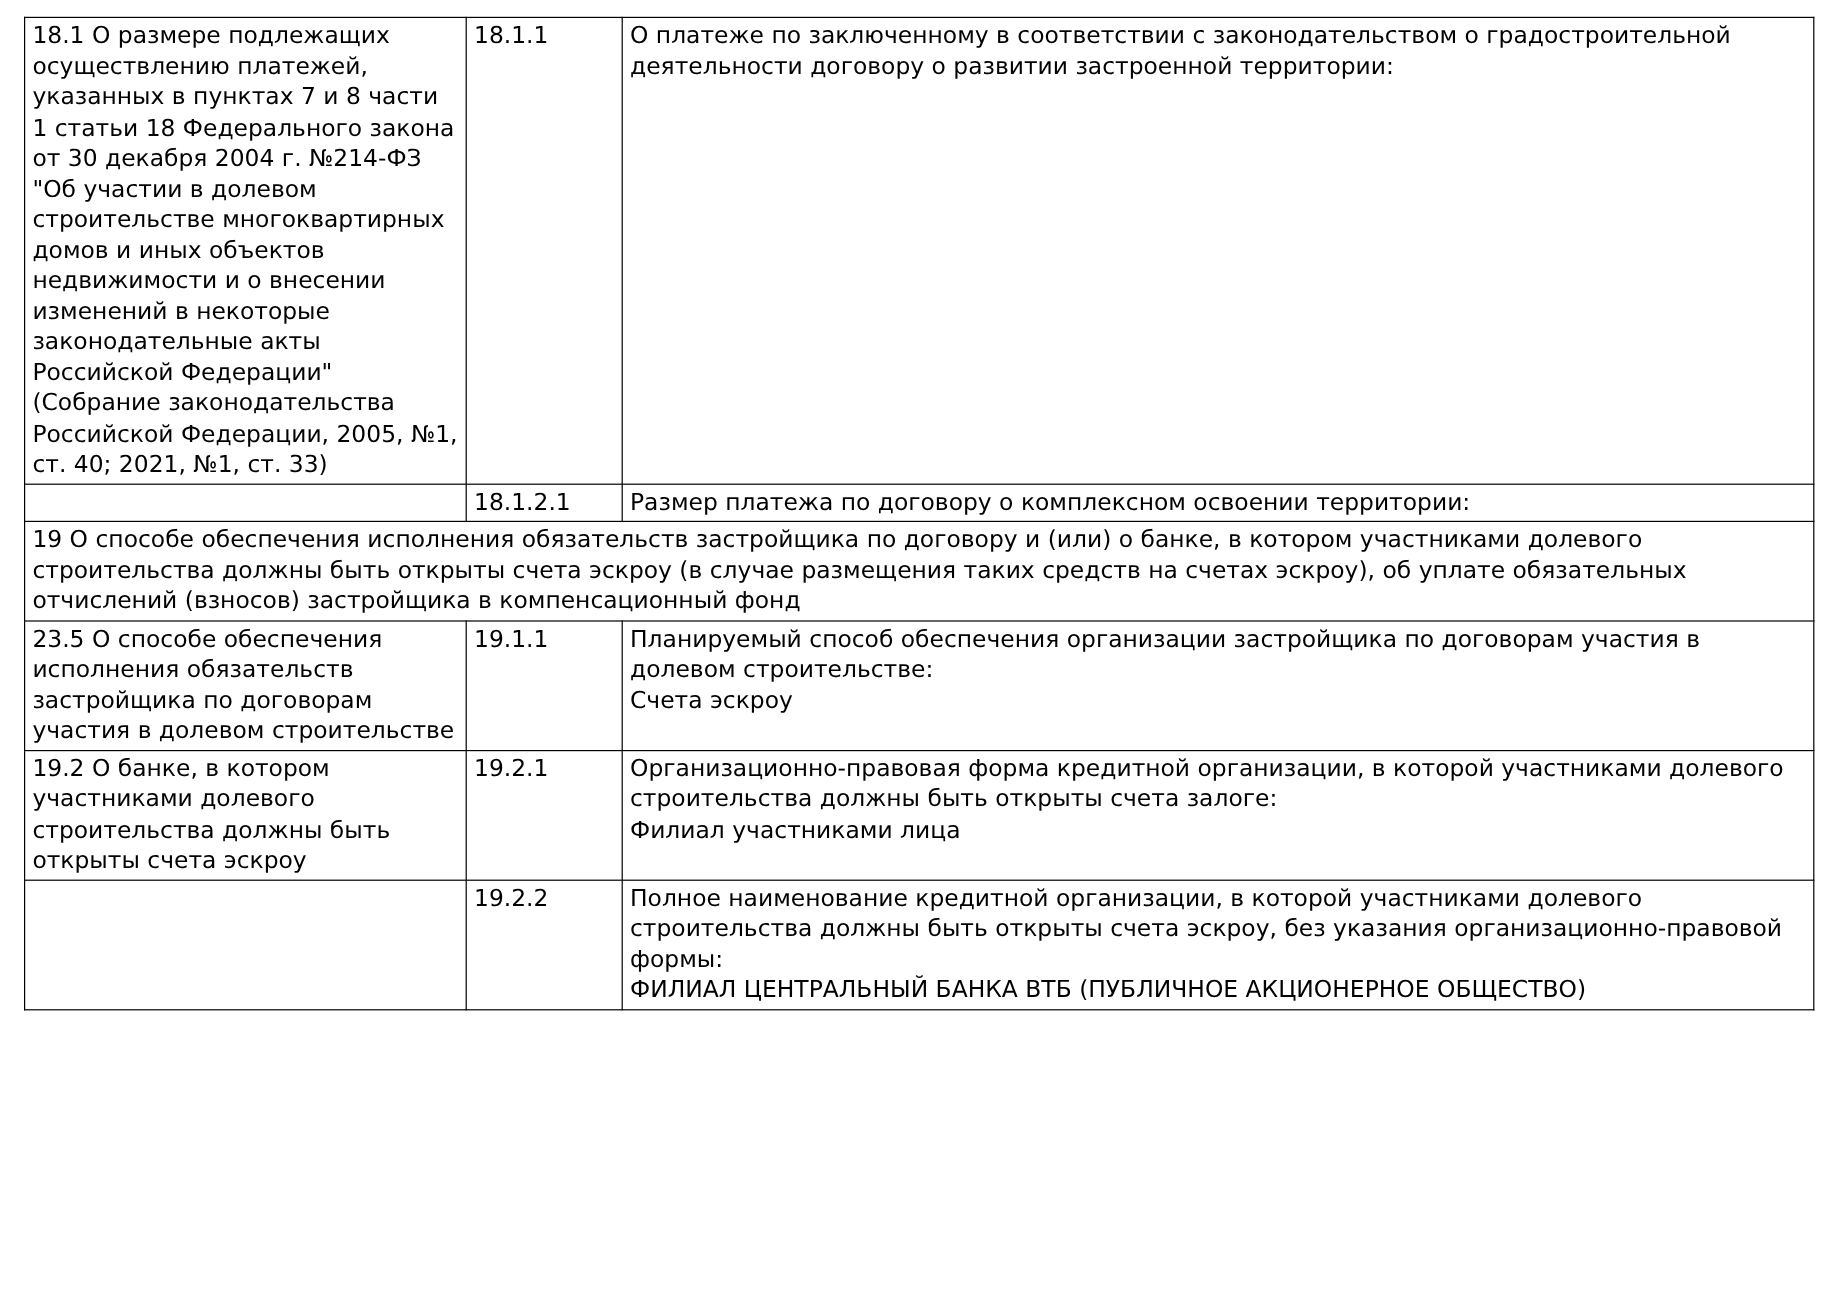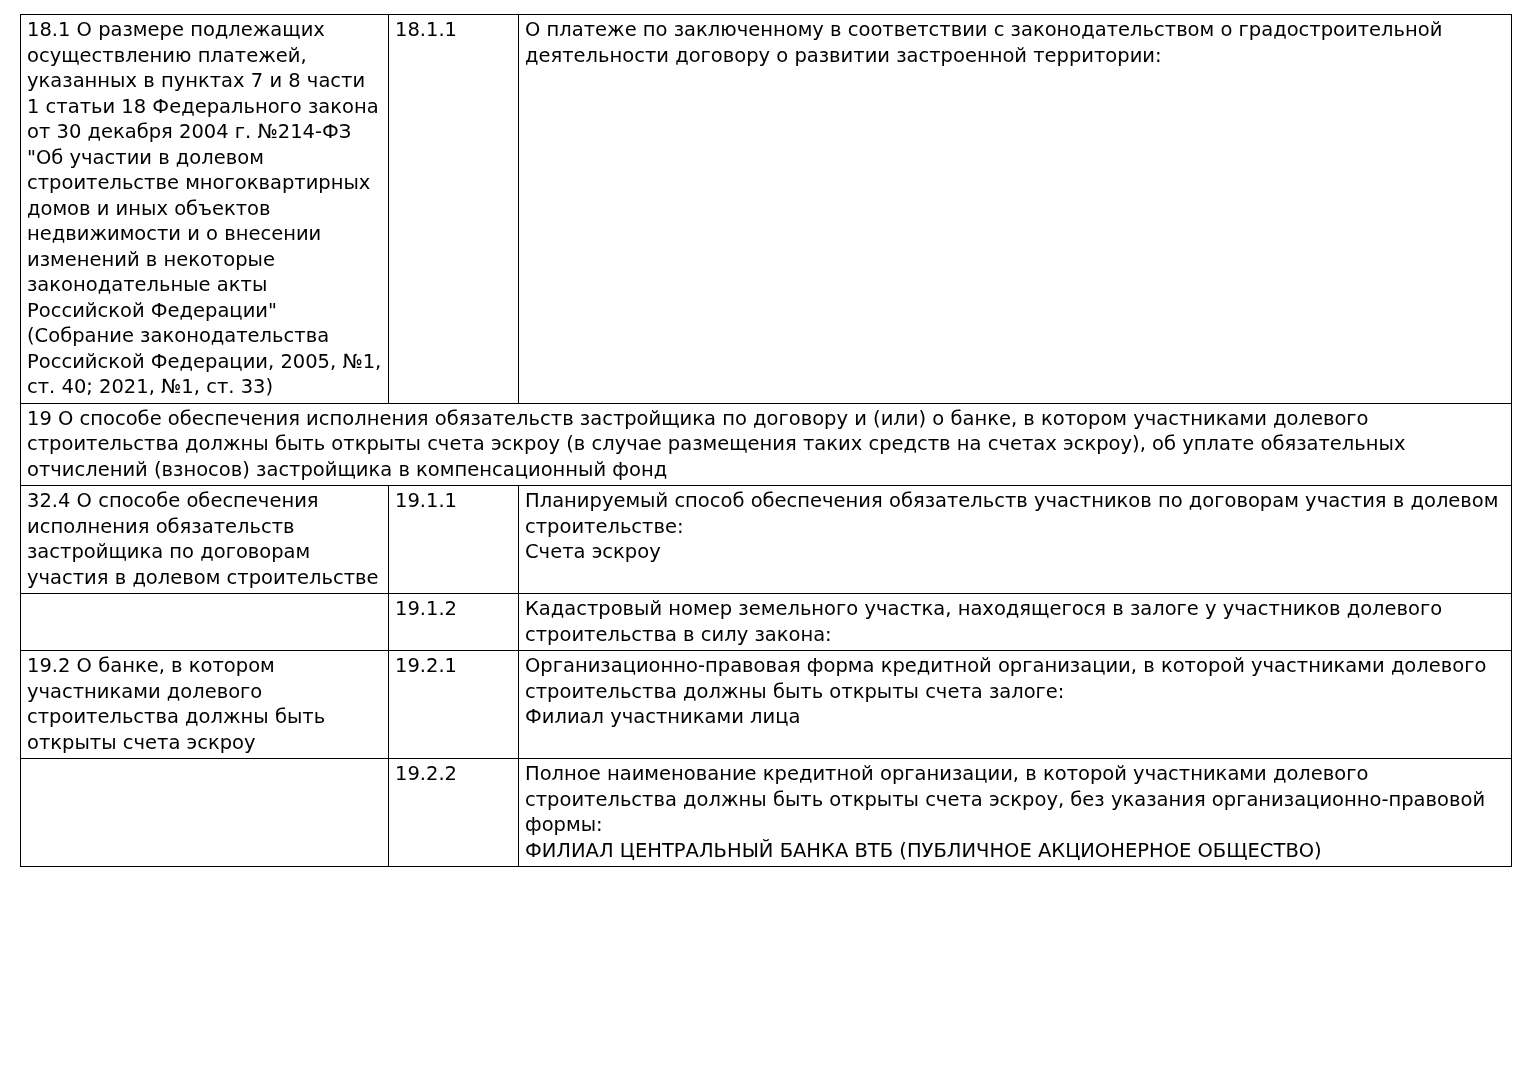--- a/index.html
+++ b/index.html
@@ -52,39 +52,39 @@
     <tbody>
 
       <tr>
         <td class="col-a">18.1 О размере подлежащих осуществлению платежей, указанных в пунктах 7 и 8 части 1 статьи 18 Федерального закона от 30 декабря 2004 г. №214-ФЗ "Об участии в долевом строительстве многоквартирных домов и иных объектов недвижимости и о внесении изменений в некоторые законодательные акты Российской Федерации" (Собрание законодательства Российской Федерации, 2005, №1, ст. 40; 2021, №1, ст. 33)</td>
         <td class="col-b mid">18.1.1</td>
         <td class="col-c mid">О платеже по заключенному в соответствии с законодательством о градостроительной деятельности договору о развитии застроенной территории:</td>
       </tr>
 
 
 
+      <tr>
+        <td class="col-a"></td>
+        <td class="col-b">18.1.2.1</td>
+        <td class="col-c">Размер платежа по договору о комплексном освоении территории:</td>
+      </tr>
 
       <tr>
         <td colspan="3">19 О способе обеспечения исполнения обязательств застройщика по договору и (или) о банке, в котором участниками долевого строительства должны быть открыты счета эскроу (в случае размещения таких средств на счетах эскроу), об уплате обязательных отчислений (взносов) застройщика в компенсационный фонд</td>
       </tr>
 
       <tr>
-        <td class="col-a">32.4 О способе обеспечения исполнения обязательств застройщика по договорам участия в долевом строительстве</td>
+        <td class="col-a">23.5 О способе обеспечения исполнения обязательств застройщика по договорам участия в долевом строительстве</td>
         <td class="col-b mid">19.1.1</td>
         <td class="col-c">
-          <span class="txt">Планируемый способ обеспечения обязательств участников по договорам участия в долевом строительстве:</span>
+          <span class="txt">Планируемый способ обеспечения организации застройщика по договорам участия в долевом строительстве:</span>
           <span class="txt bold">Счета эскроу</span>
         </td>
       </tr>
 
-      <tr>
-        <td class="col-a"></td>
-        <td class="col-b mid">19.1.2</td>
-        <td class="col-c">Кадастровый номер земельного участка, находящегося в залоге у участников долевого строительства в силу закона:</td>
-      </tr>
 
       <tr>
         <td class="col-a">19.2 О банке, в котором участниками долевого строительства должны быть открыты счета эскроу</td>
         <td class="col-b mid">19.2.1</td>
         <td class="col-c">
           <span class="txt">Организационно-правовая форма кредитной организации, в которой участниками долевого строительства должны быть открыты счета залоге:</span>
           <span class="txt bold">Филиал участниками лица</span>
         </td>
       </tr>
 

